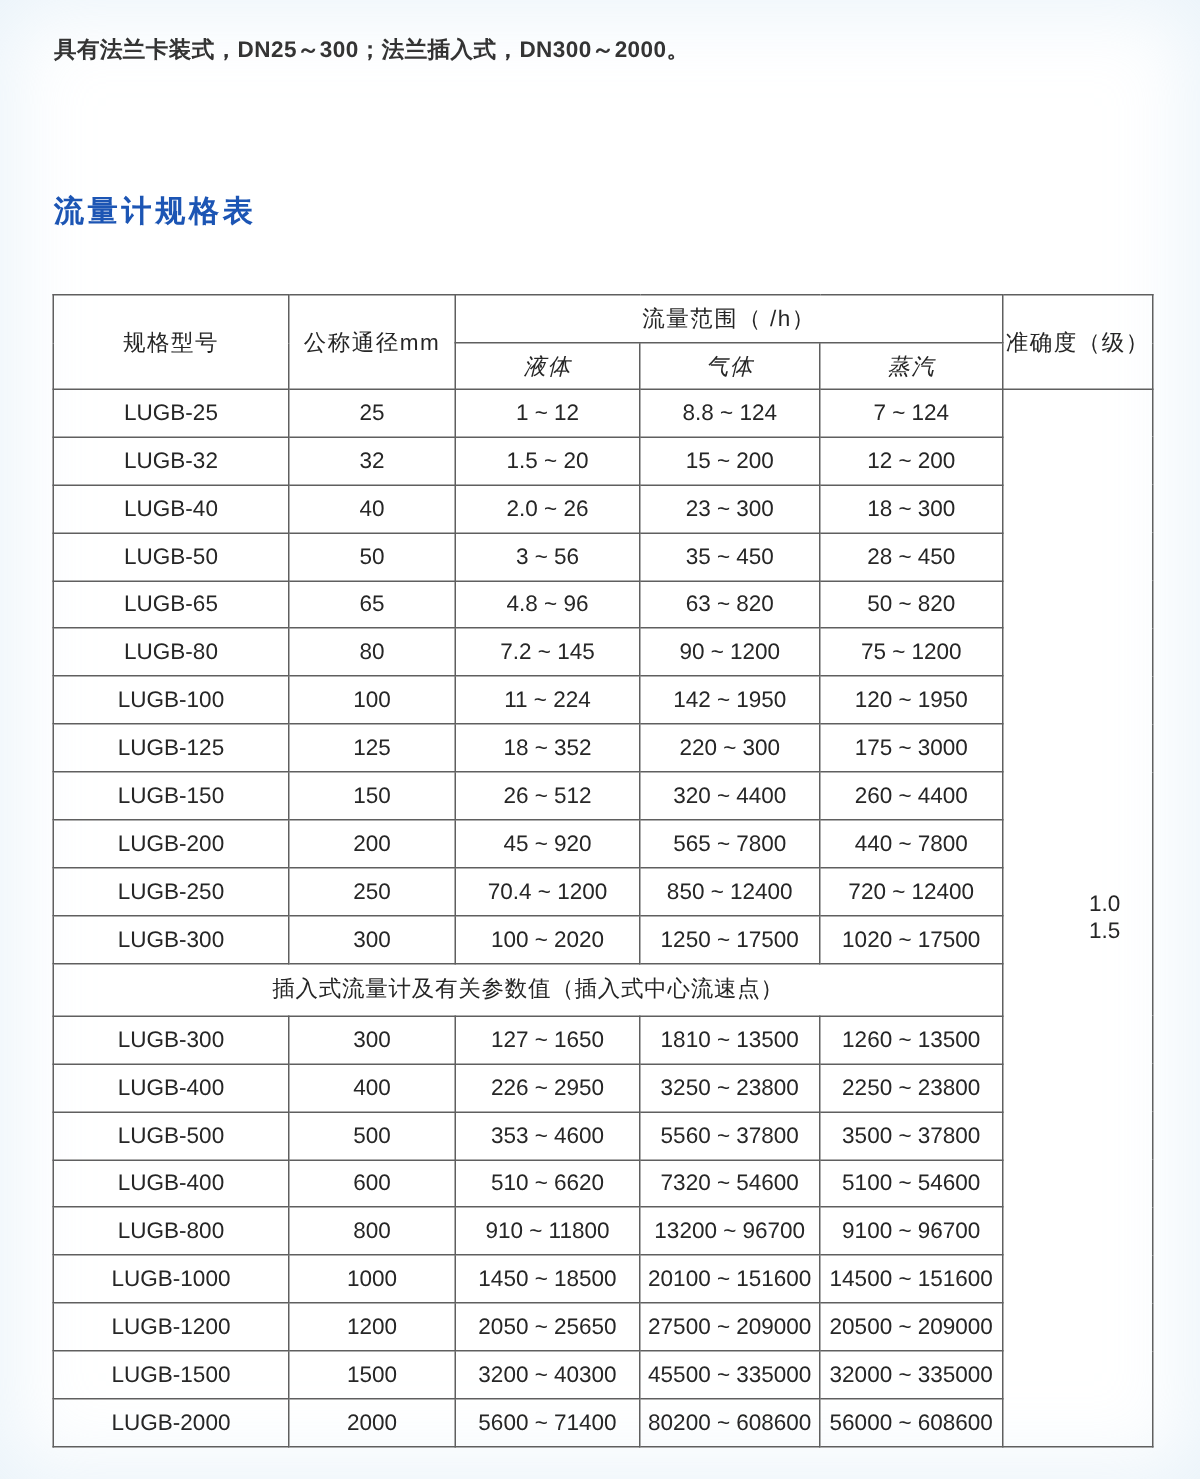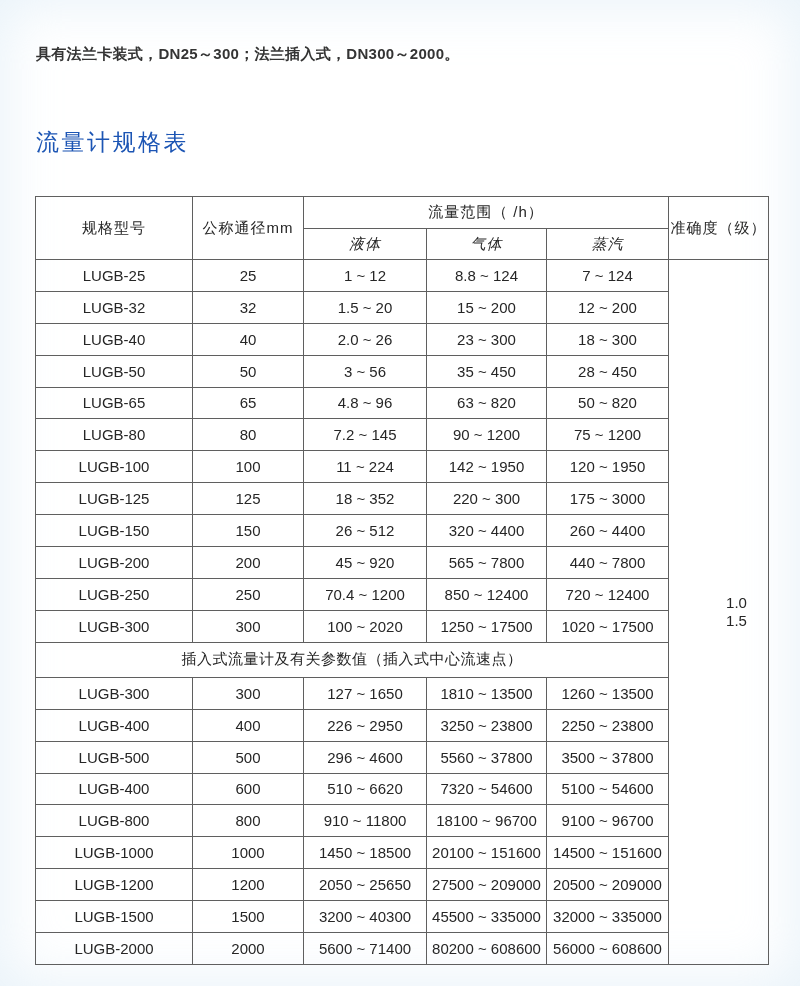--- a/index.html
+++ b/index.html
@@ -16,27 +16,26 @@
     box-shadow: inset 0 0 55px 4px rgba(198, 222, 240, 0.40);
   }
   .intro {
     position: absolute;
     left: 36px; top: 18px;
     font-size: 15px;
     font-weight: 600;
     color: #343434;
     line-height: 32.5px;
     letter-spacing: 0.3px;
-    margin-top: 20px;
   }
   .section-title {
     position: absolute;
     left: 36px; top: 127px;
-    font-size: 23px;
-    font-weight: 400;
+    font-size: 20px;
+    font-weight: 700;
     letter-spacing: 2.5px;
   }
   table.spec {
     position: absolute;
     left: 35px; top: 196px;
     width: 733px; height: 769px;
     border-collapse: collapse;
     table-layout: fixed;
   }
   table.spec th, table.spec td {
@@ -192,36 +191,36 @@
         <tr>
           <td>LUGB-400</td>
           <td>400</td>
           <td>226 ~ 2950</td>
           <td>3250 ~ 23800</td>
           <td>2250 ~ 23800</td>
         </tr>
         <tr>
           <td>LUGB-500</td>
           <td>500</td>
-          <td>296 ~ 4600</td>
+          <td>353 ~ 4600</td>
           <td>5560 ~ 37800</td>
           <td>3500 ~ 37800</td>
         </tr>
         <tr>
           <td>LUGB-400</td>
           <td>600</td>
           <td>510 ~ 6620</td>
           <td>7320 ~ 54600</td>
           <td>5100 ~ 54600</td>
         </tr>
         <tr>
           <td>LUGB-800</td>
           <td>800</td>
           <td>910 ~ 11800</td>
-          <td>18100 ~ 96700</td>
+          <td>13200 ~ 96700</td>
           <td>9100 ~ 96700</td>
         </tr>
         <tr>
           <td>LUGB-1000</td>
           <td>1000</td>
           <td>1450 ~ 18500</td>
           <td>20100 ~ 151600</td>
           <td>14500 ~ 151600</td>
         </tr>
         <tr>

